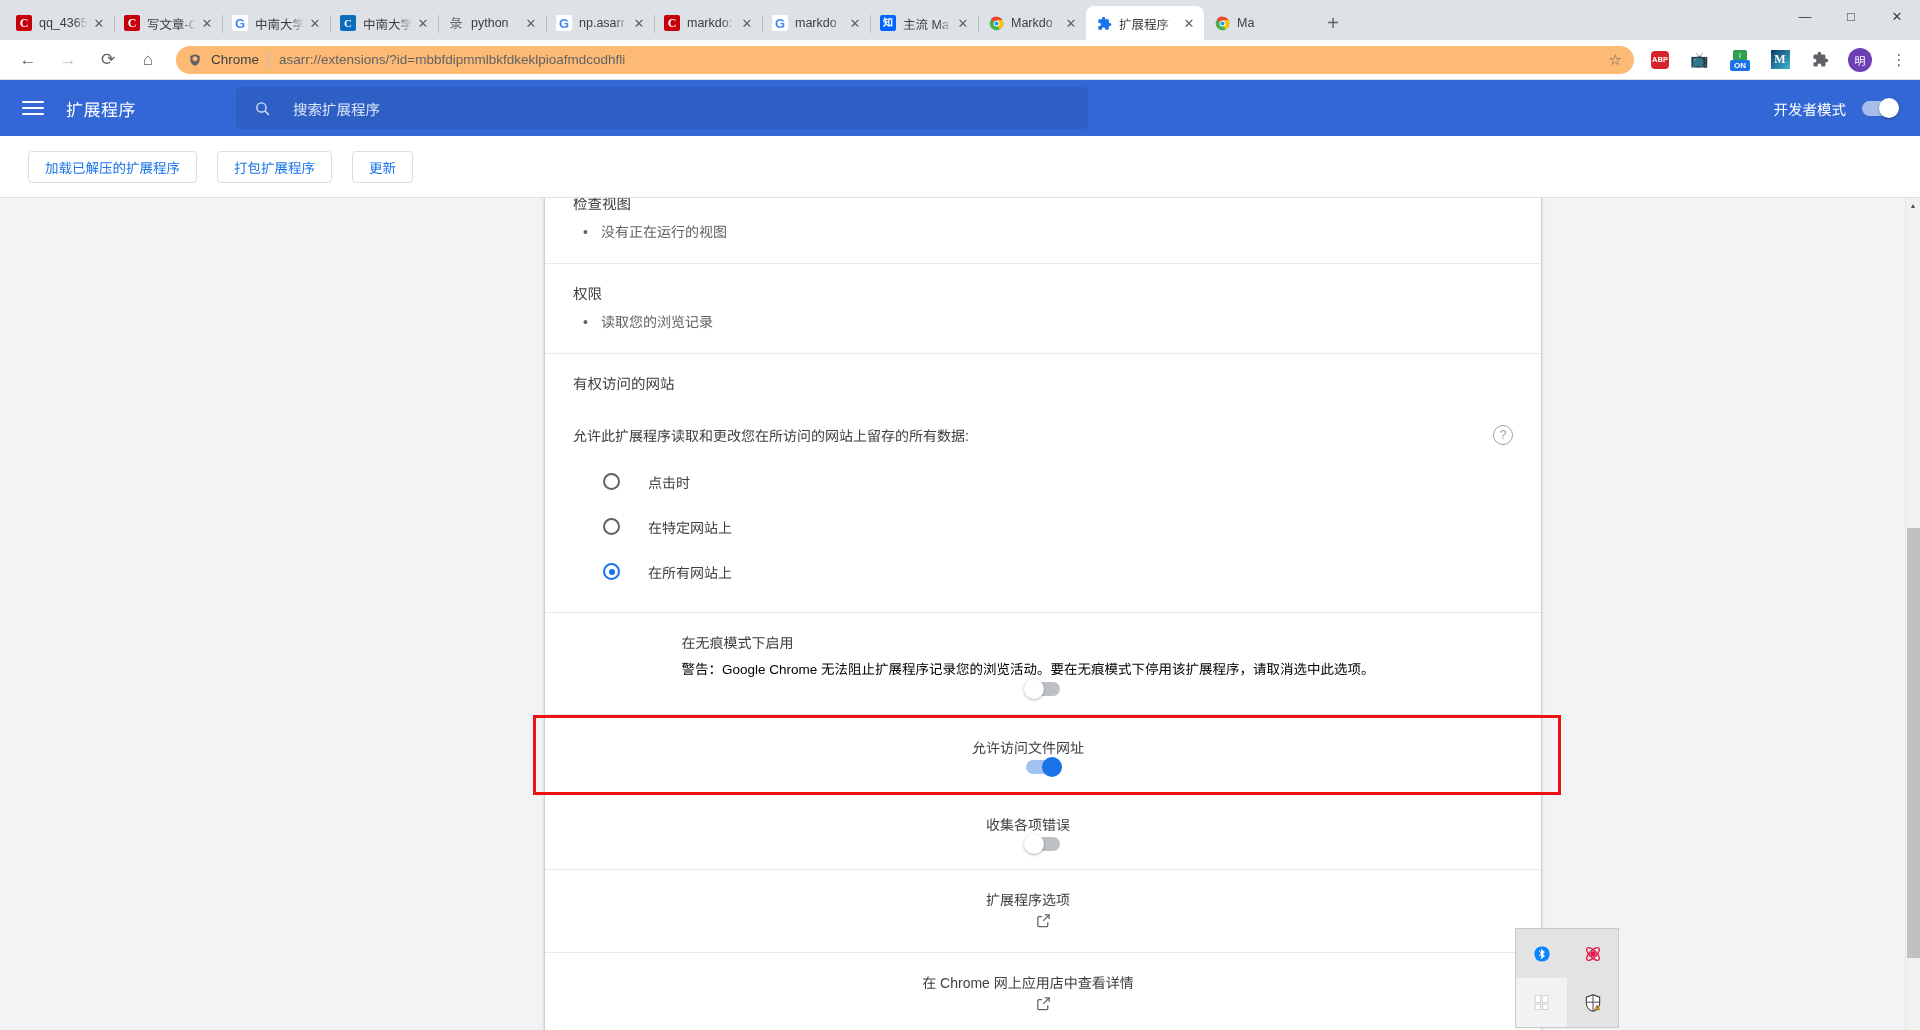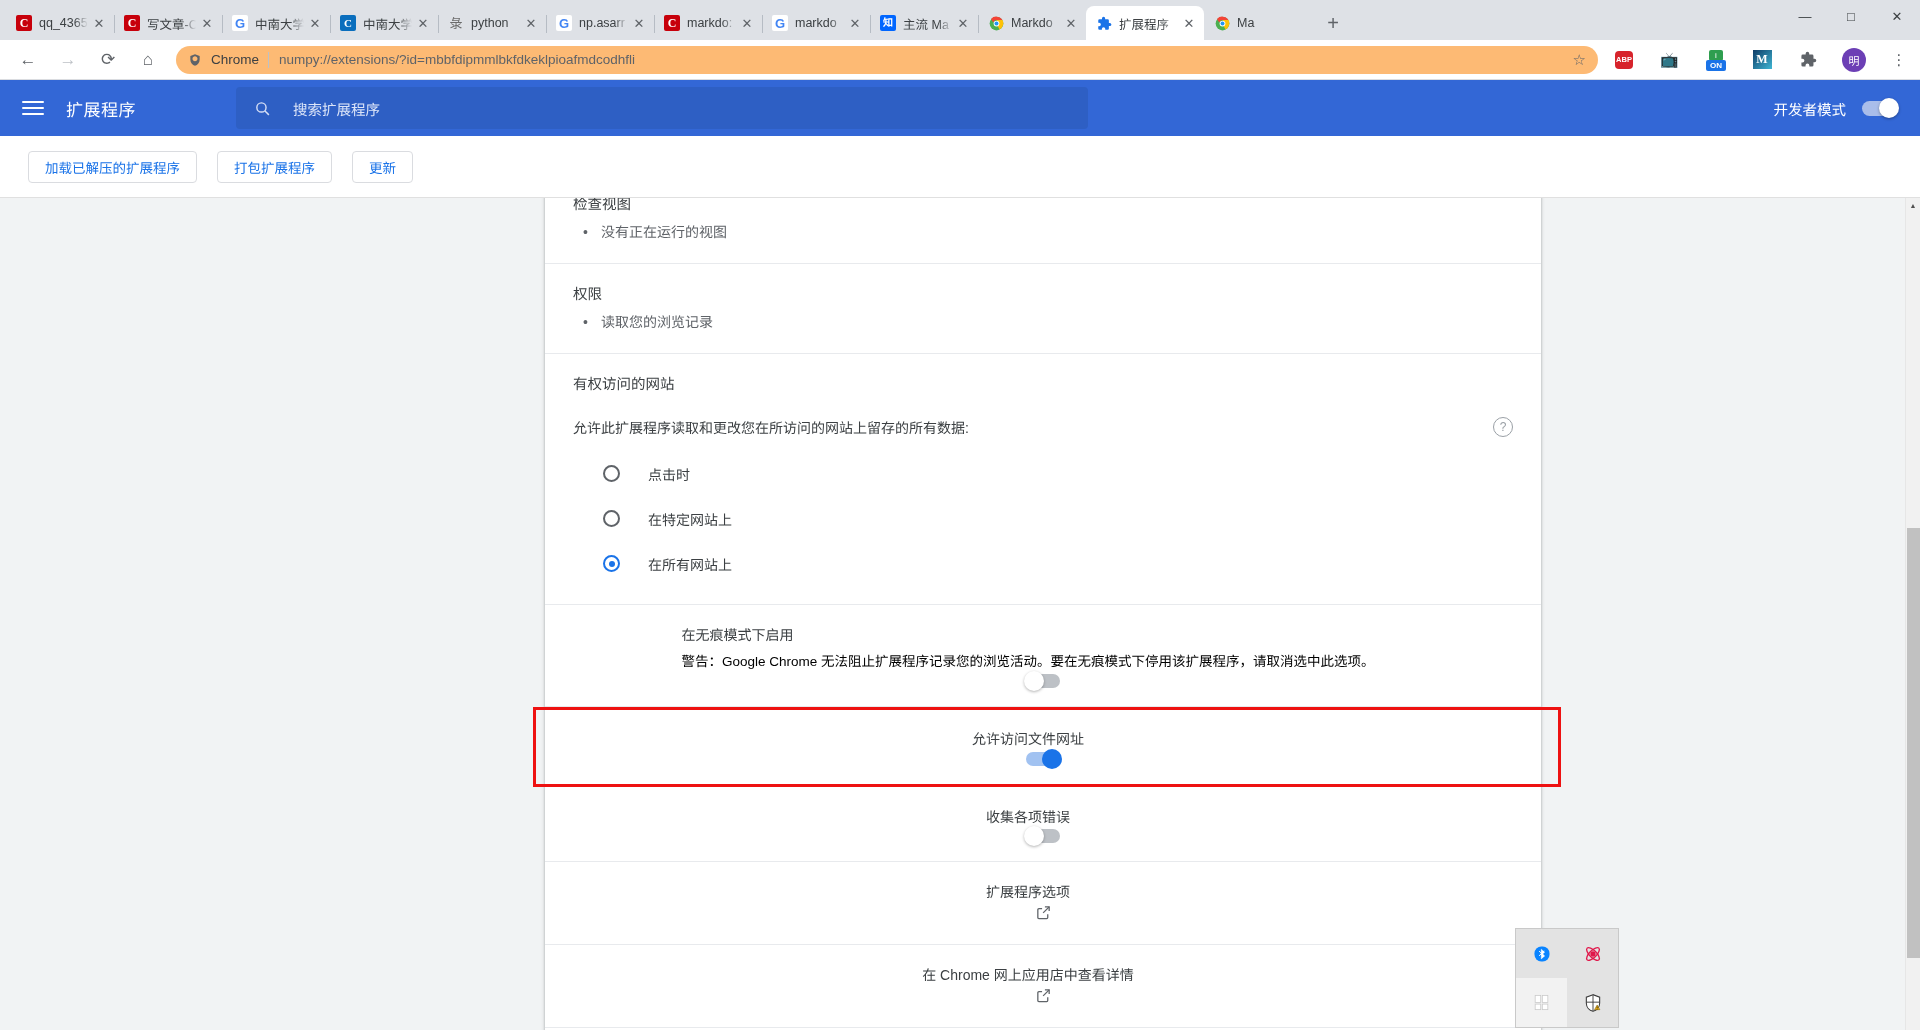--- a/index.html
+++ b/index.html
@@ -121,21 +121,21 @@
     margin: 0 8px;
     min-width: 0;
   }
   .omni-icon { font-size: 13px; color: #5f6368; margin-right: 9px; display:flex; }
   .omni-chip { font-size: 13.5px; color: #3c4043; margin-right: 9px; white-space: nowrap; }
   .omni-divider { width: 1px; height: 16px; background: #bdc1c6; margin-right: 10px; }
   .omni-url { font-size: 13.5px; color: #5f6368; white-space: nowrap; overflow: hidden; }
   .omni-star {
     margin-left: auto; font-size: 15px; color: #5f6368; padding-left: 10px;
   }
-  .exticons { display: flex; align-items: center; gap: 18px; padding-left: 4px; }
+  .exticons { display: flex; align-items: center; gap: 12px; padding-left: 4px; }
   .exticon {
     width: 28px; height: 28px;
     display: flex; align-items: center; justify-content: center;
     border-radius: 50%;
     font-size: 12px;
   }
   .ic-abp {
     width: 18px; height: 18px; background: #d7232b; color:#fff;
     border-radius: 4px; font-size: 7.5px; font-weight: bold;
     display:flex; align-items:center; justify-content:center;
@@ -246,21 +246,21 @@
   .sec li {
     font-size: 14px; color: #5f6368;
     padding-left: 28px; position: relative; line-height: 26px;
   }
   .sec li::before {
     content: "•"; position: absolute; left: 10px; color: #5f6368;
   }
   .access-desc {
     font-size: 14px; color: #3c4043;
     display: flex; align-items: flex-start; justify-content: space-between;
-    margin-top: 24px;
+    margin-top: 32px;
   }
   .help-icon {
     width: 20px; height: 20px; border-radius: 50%;
     border: 1.4px solid #9aa0a6; color: #9aa0a6;
     display: flex; align-items: center; justify-content: center;
     font-size: 12px; flex: none; margin-left: 12px;
   }
   .radios { margin-top: 14px; }
   .radiorow {
     display: flex; align-items: center;
@@ -293,21 +293,20 @@
   .tgl-gray .knob { position:absolute; top:-3px; left:-2px; width:20px; height:20px; border-radius:50%; background:#fff; box-shadow:0 1px 3px rgba(0,0,0,.3); }
   .tgl-blue { width: 34px; height: 14px; border-radius: 8px; background:#a1c2f1; position: relative; flex:none;}
   .tgl-blue .knob { position:absolute; top:-3px; right:-2px; width:20px; height:20px; border-radius:50%; background:#1a73e8; }
   .ext-link-icon { color: #5f6368; font-size: 17px; flex: none; }
   .highlight-row {
     border: 3px solid #ee1111;
     margin-left: -12px;
     margin-right: -20px;
     padding-left: 40px;
     padding-right: 48px;
-    font-family: Liberation Mono, monospace;
   }
   .source-sec { padding: 18px 36px 26px; }
 
   
   .vscroll {
     position: absolute; right: 0; top: 0; width: 15px; height: 100%;
     background: #f1f1f1; border-left: 1px solid #e6e6e6;
   }
   .vscroll .arrow-up, .vscroll .arrow-dn {
     height: 15px; display:flex; align-items:center; justify-content:center;
@@ -458,21 +457,21 @@
   <div class="navbtn">⌂</div>
 
   <div class="omnibox">
     <span class="omni-icon">
       <svg width="14" height="14" viewBox="0 0 24 24" fill="#5f6368">
           <path d="M12 2 4 5v6c0 5 3.4 9.7 8 11 4.6-1.3 8-6 8-11V5l-8-3zm0 3.4c2.4 0 4.3 1.9 4.3 4.3S14.4 14 12 14s-4.3-1.9-4.3-4.3S9.6 5.4 12 5.4z"></path>
         </svg>
     </span>
     <span class="omni-chip">Chrome</span>
     <span class="omni-divider"></span>
-    <span class="omni-url">numpy://extensions/?id=mbbfdipmmlbkfdkeklpioafmdcodhfli</span>
+    <span class="omni-url">asarr://extensions/?id=mbbfdipmmlbkfdkeklpioafmdcodhfli</span>
     <span class="omni-star">☆</span>
   </div>
 
   <div class="exticons">
     <div class="exticon">
         <span class="ic-abp">ABP</span>
       </div>
     <div class="exticon">
         <span class="ic-tv">📺</span>
       </div>

